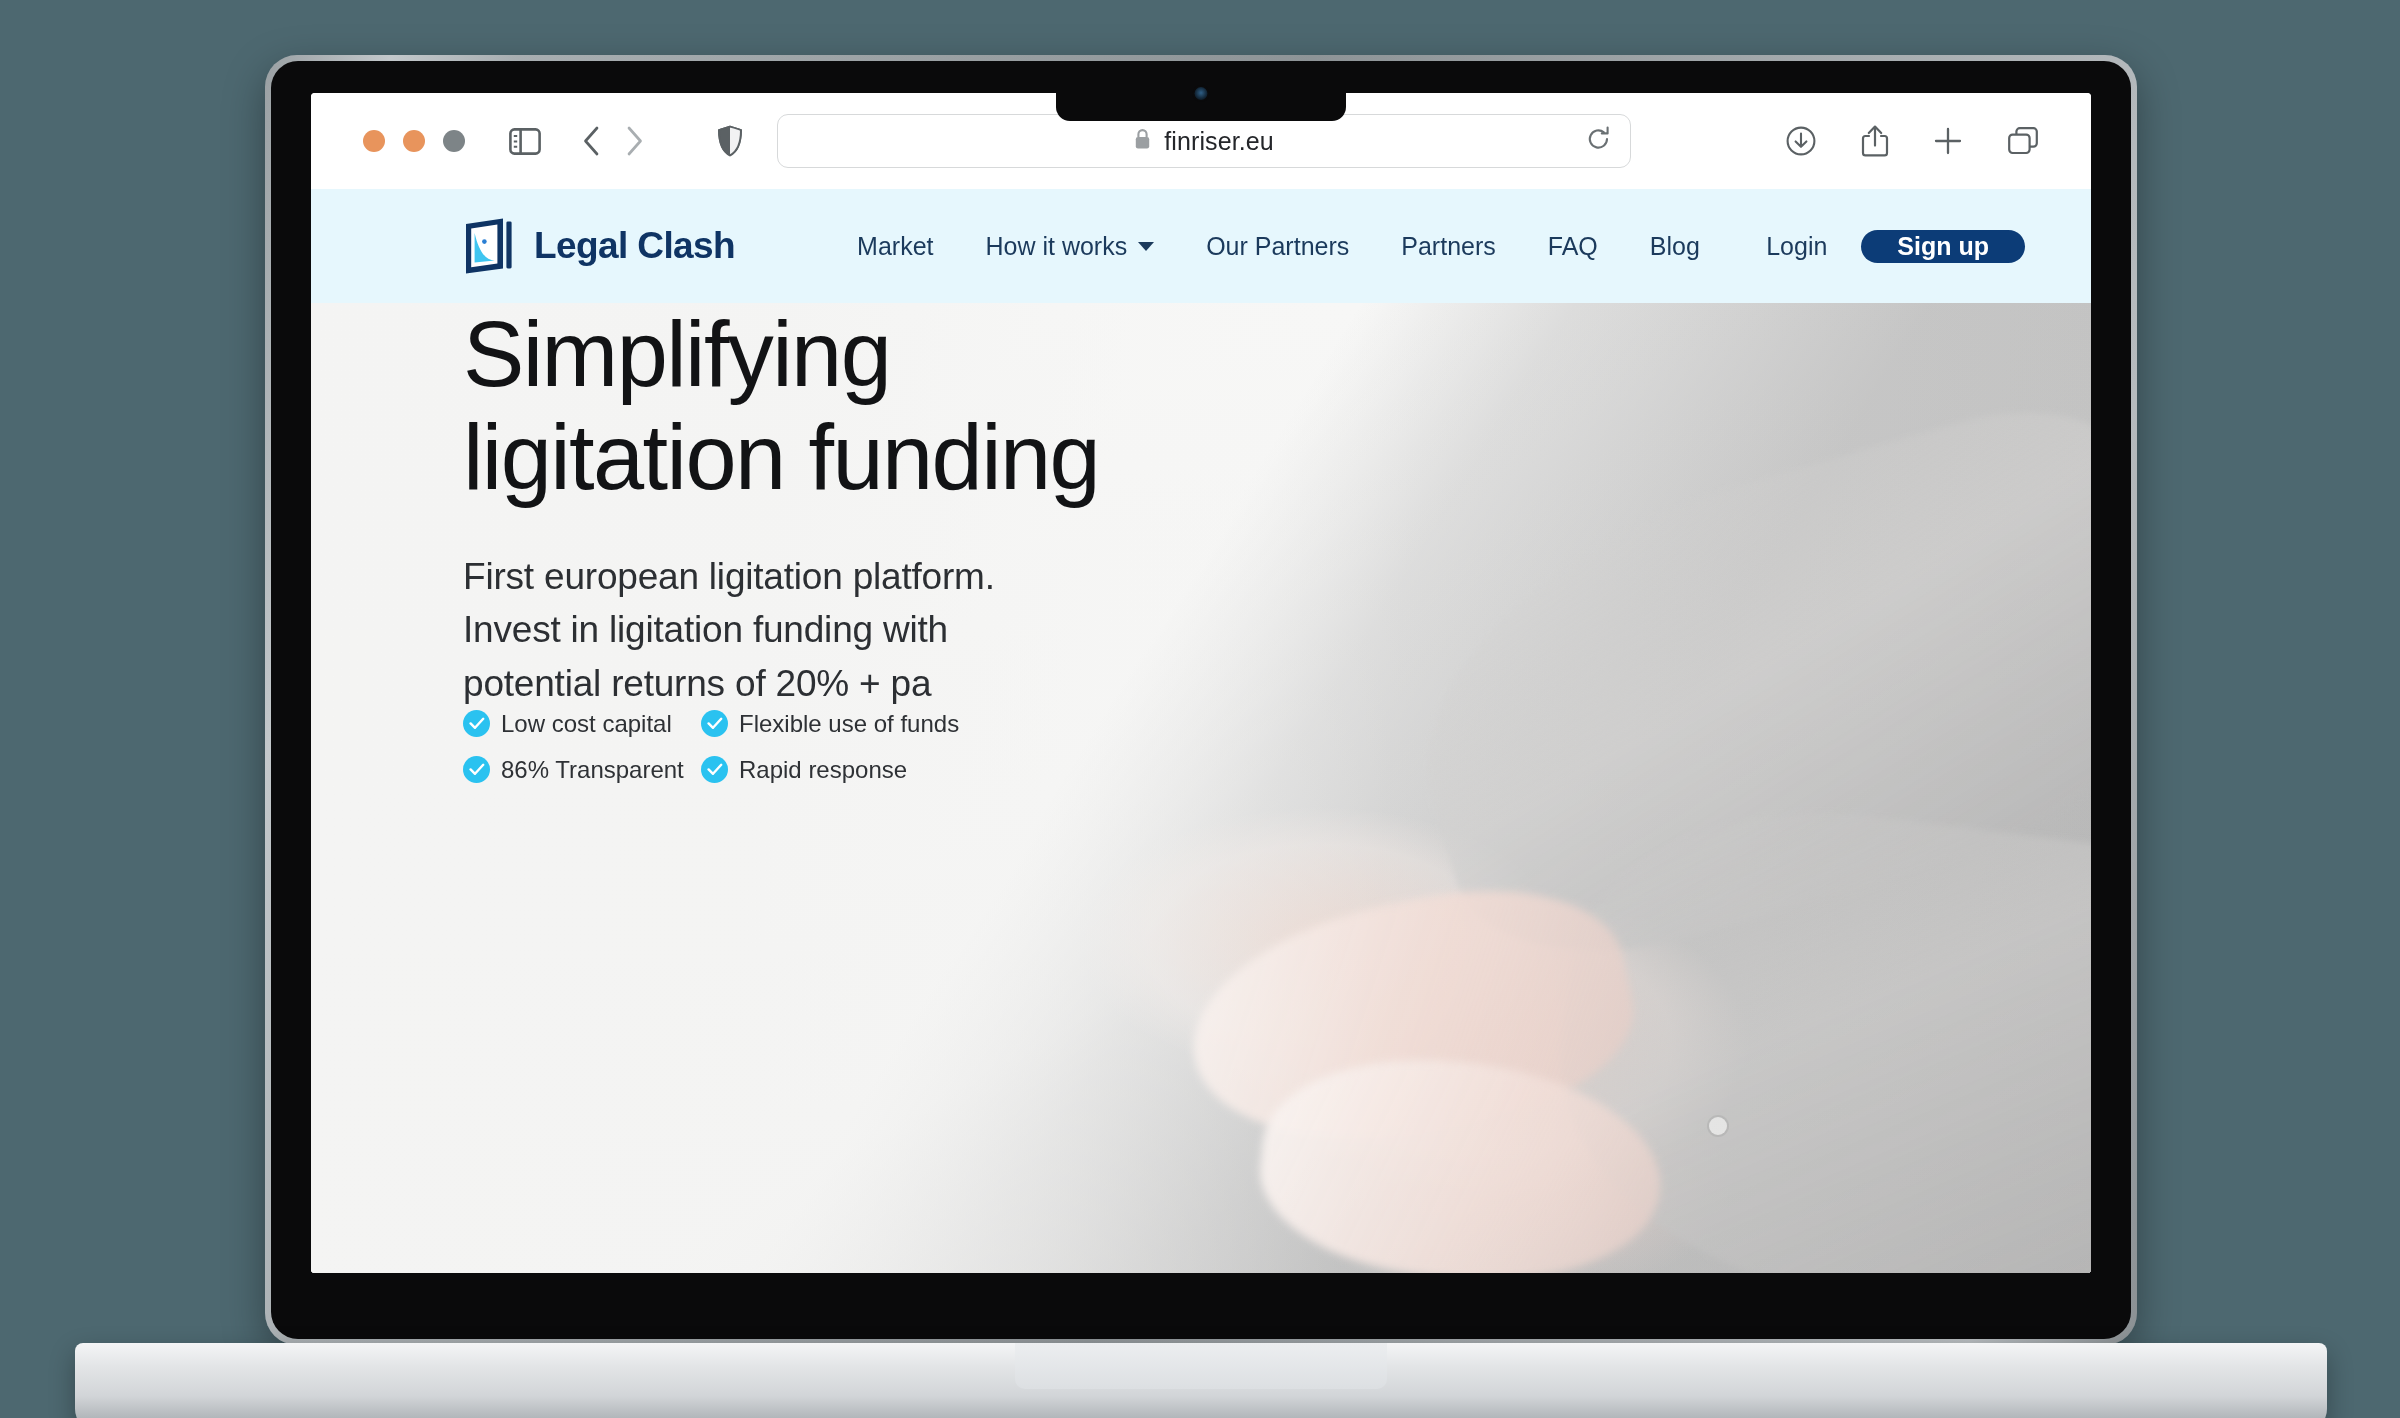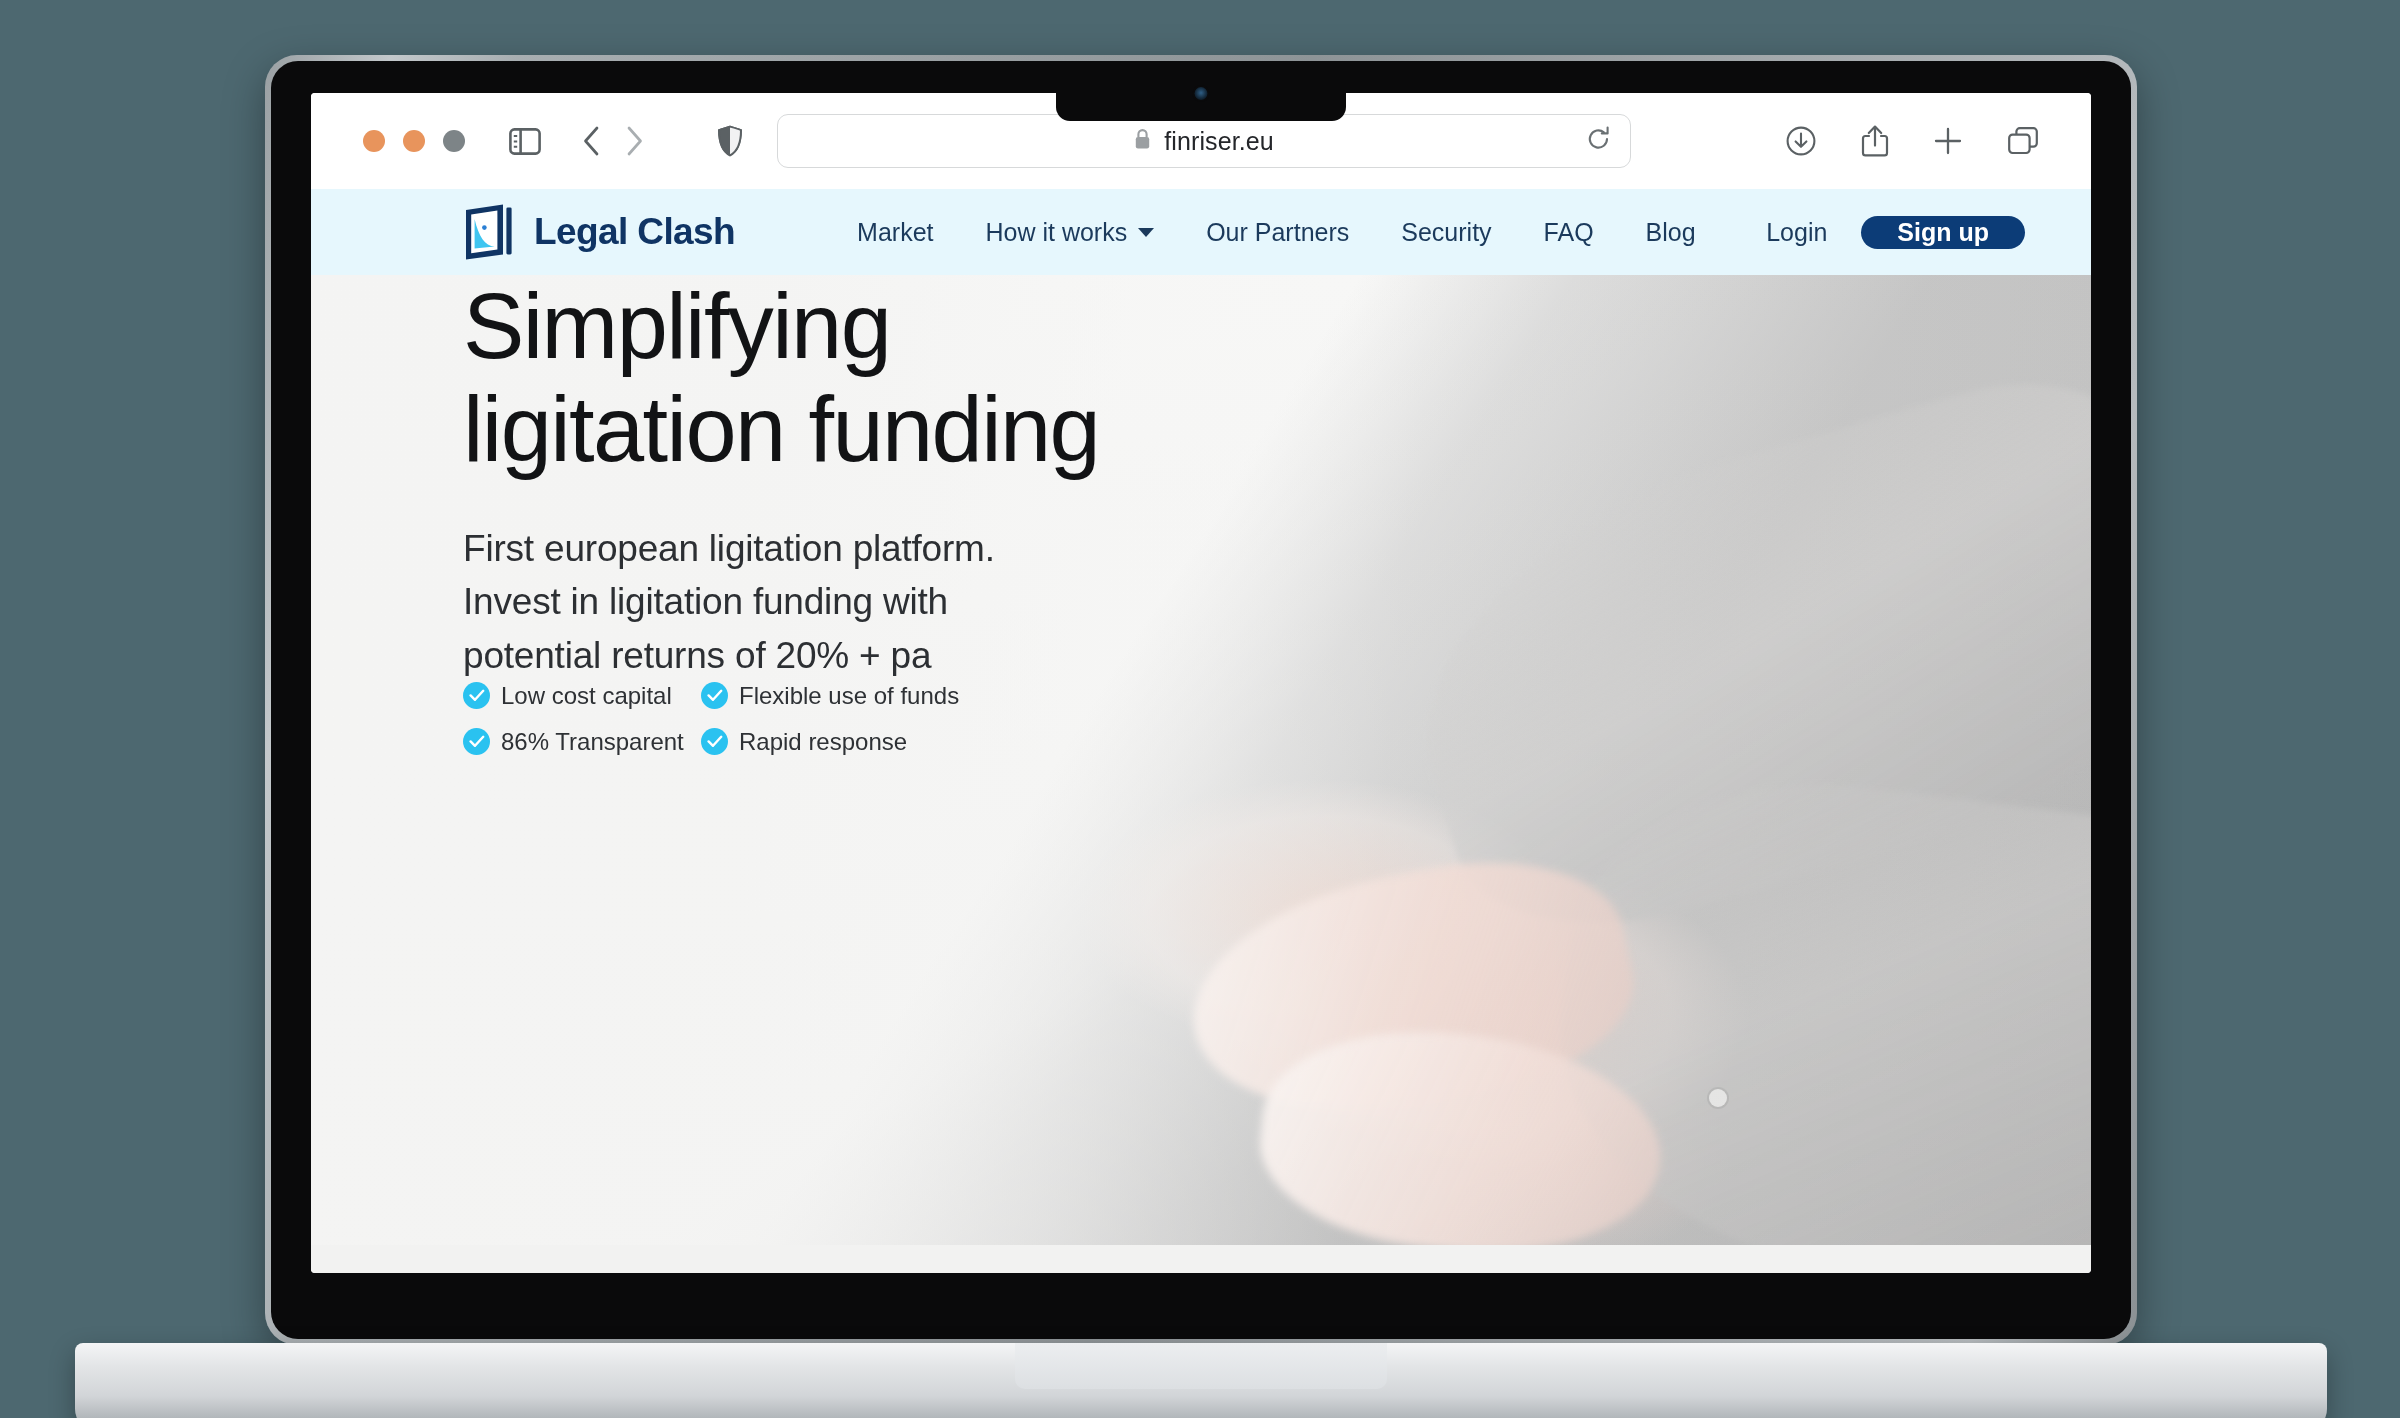--- a/index.html
+++ b/index.html
@@ -176,21 +176,21 @@
     position: relative;
     height: 1084px;
     background: #f2f2f1;
     overflow: hidden;
   }
 
   
   #site-navbar {
     position: relative;
     z-index: 4;
-    height: 86px;
+    height: 114px;
     background: #e6f7fd;
     display: flex;
     align-items: center;
     padding: 0 66px 0 152px;
   }
 
   #brand { display: flex; align-items: center; gap: 17px; }
   #brand-logo-icon { width: 54px; height: 58px; display: block; }
   #brand-name {
     font-size: 37px;
@@ -484,21 +484,21 @@
                 <span>Market</span>
               </a>
               <a class="site-nav-link">
                 <span>How it works</span>
                 <span class="caret-down"></span>
               </a>
               <a class="site-nav-link">
                 <span>Our Partners</span>
               </a>
               <a class="site-nav-link">
-                <span>Security</span>
+                <span>Partners</span>
               </a>
               <a class="site-nav-link">
                 <span>FAQ</span>
               </a>
               <a class="site-nav-link">
                 <span>Blog</span>
               </a>
             </div>
 
             <div id="site-nav-right">

